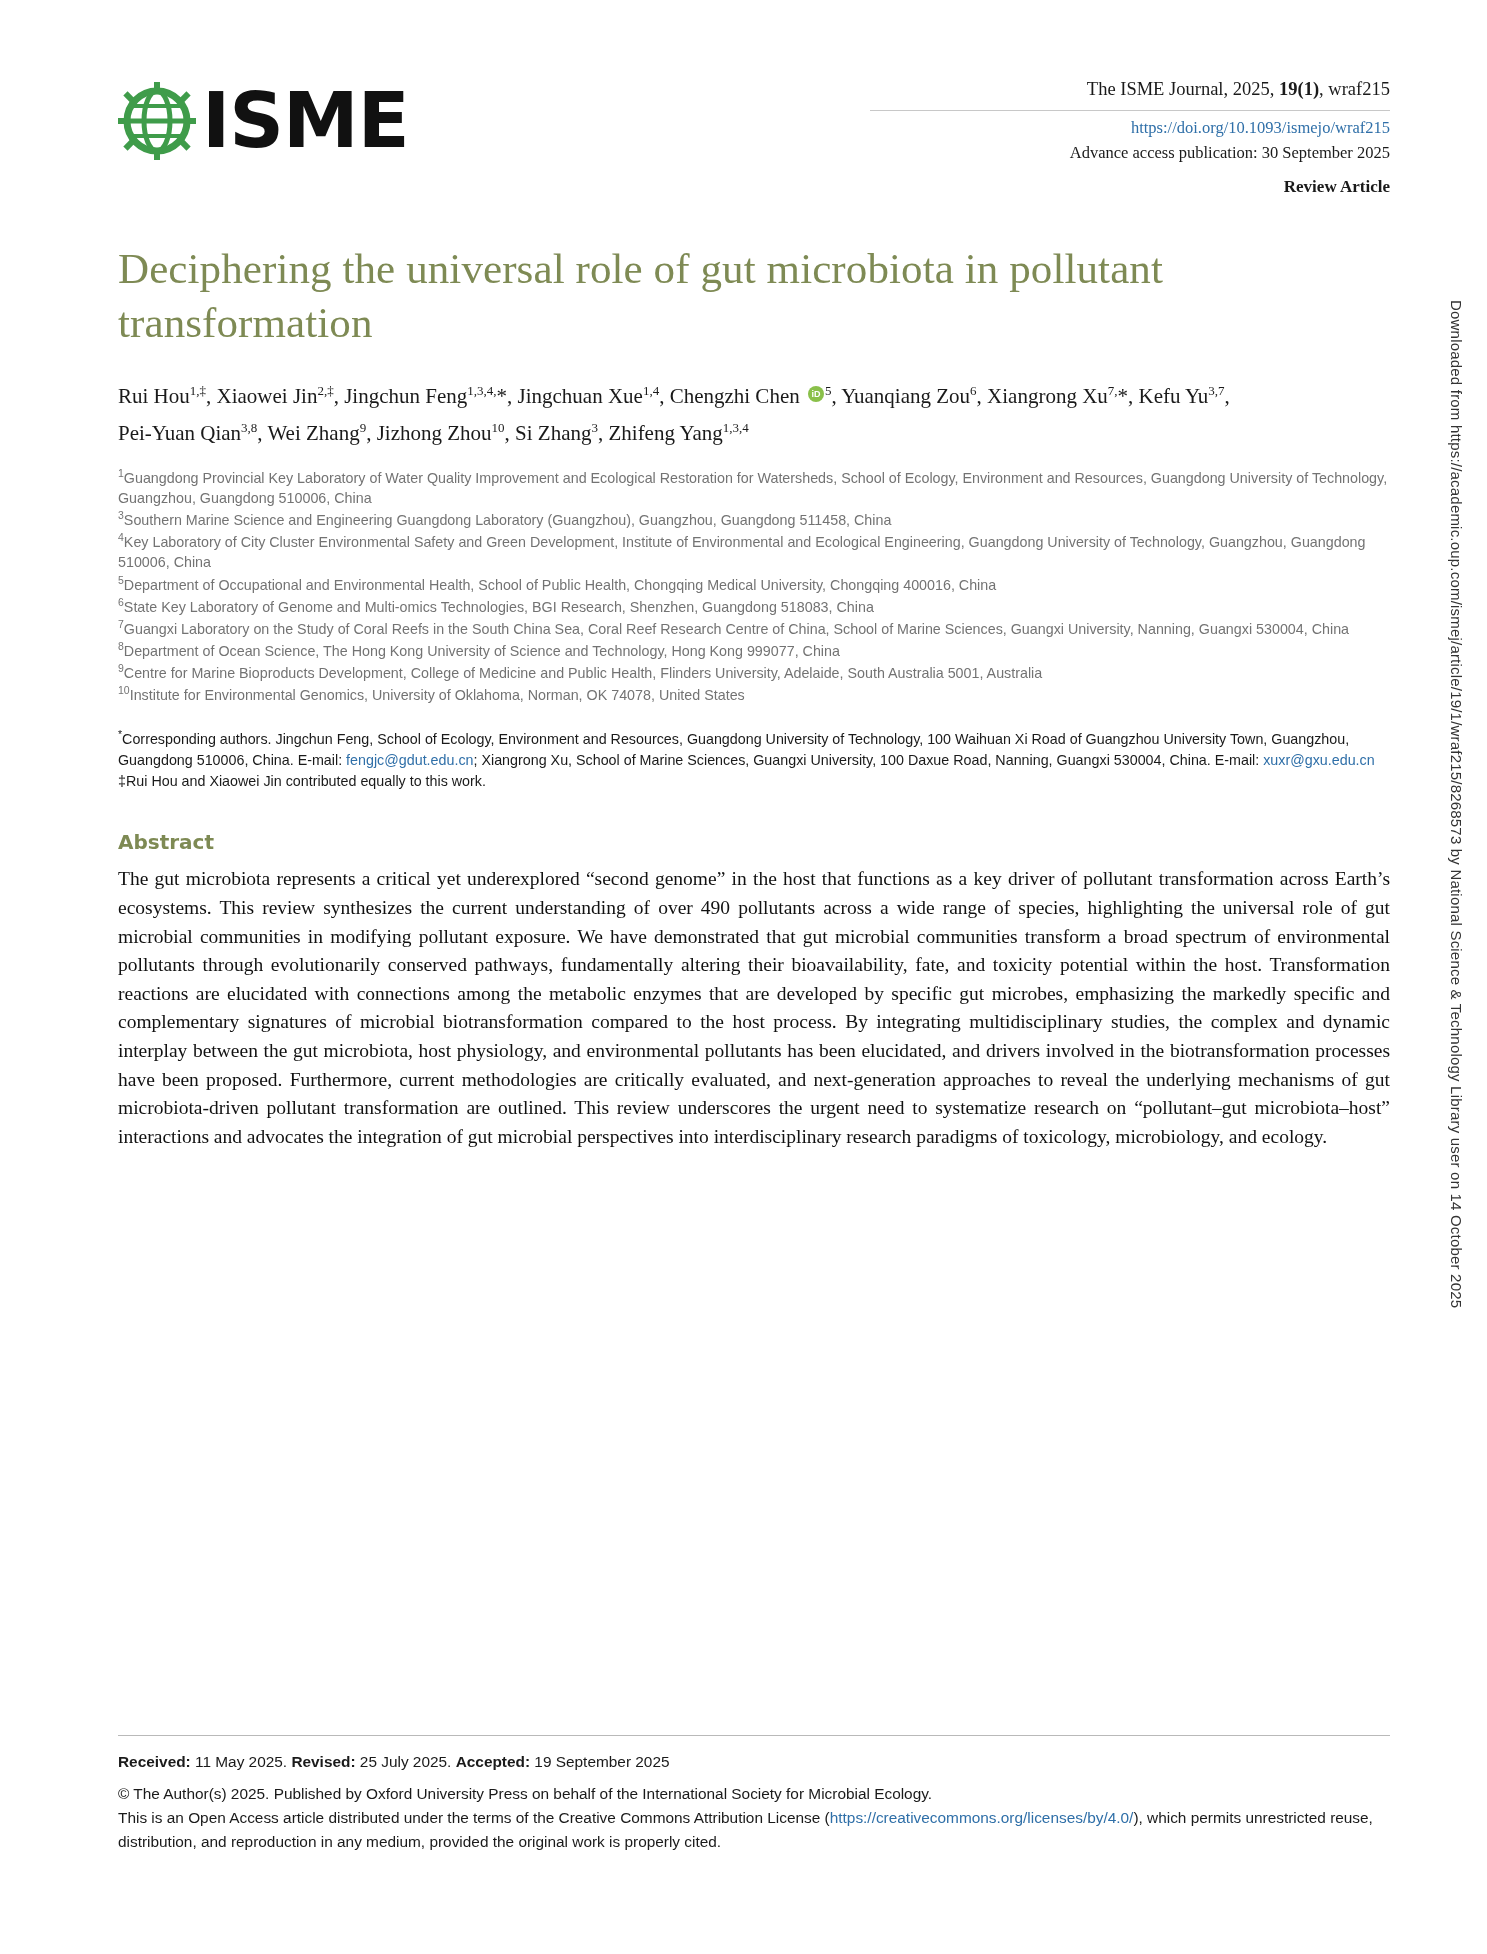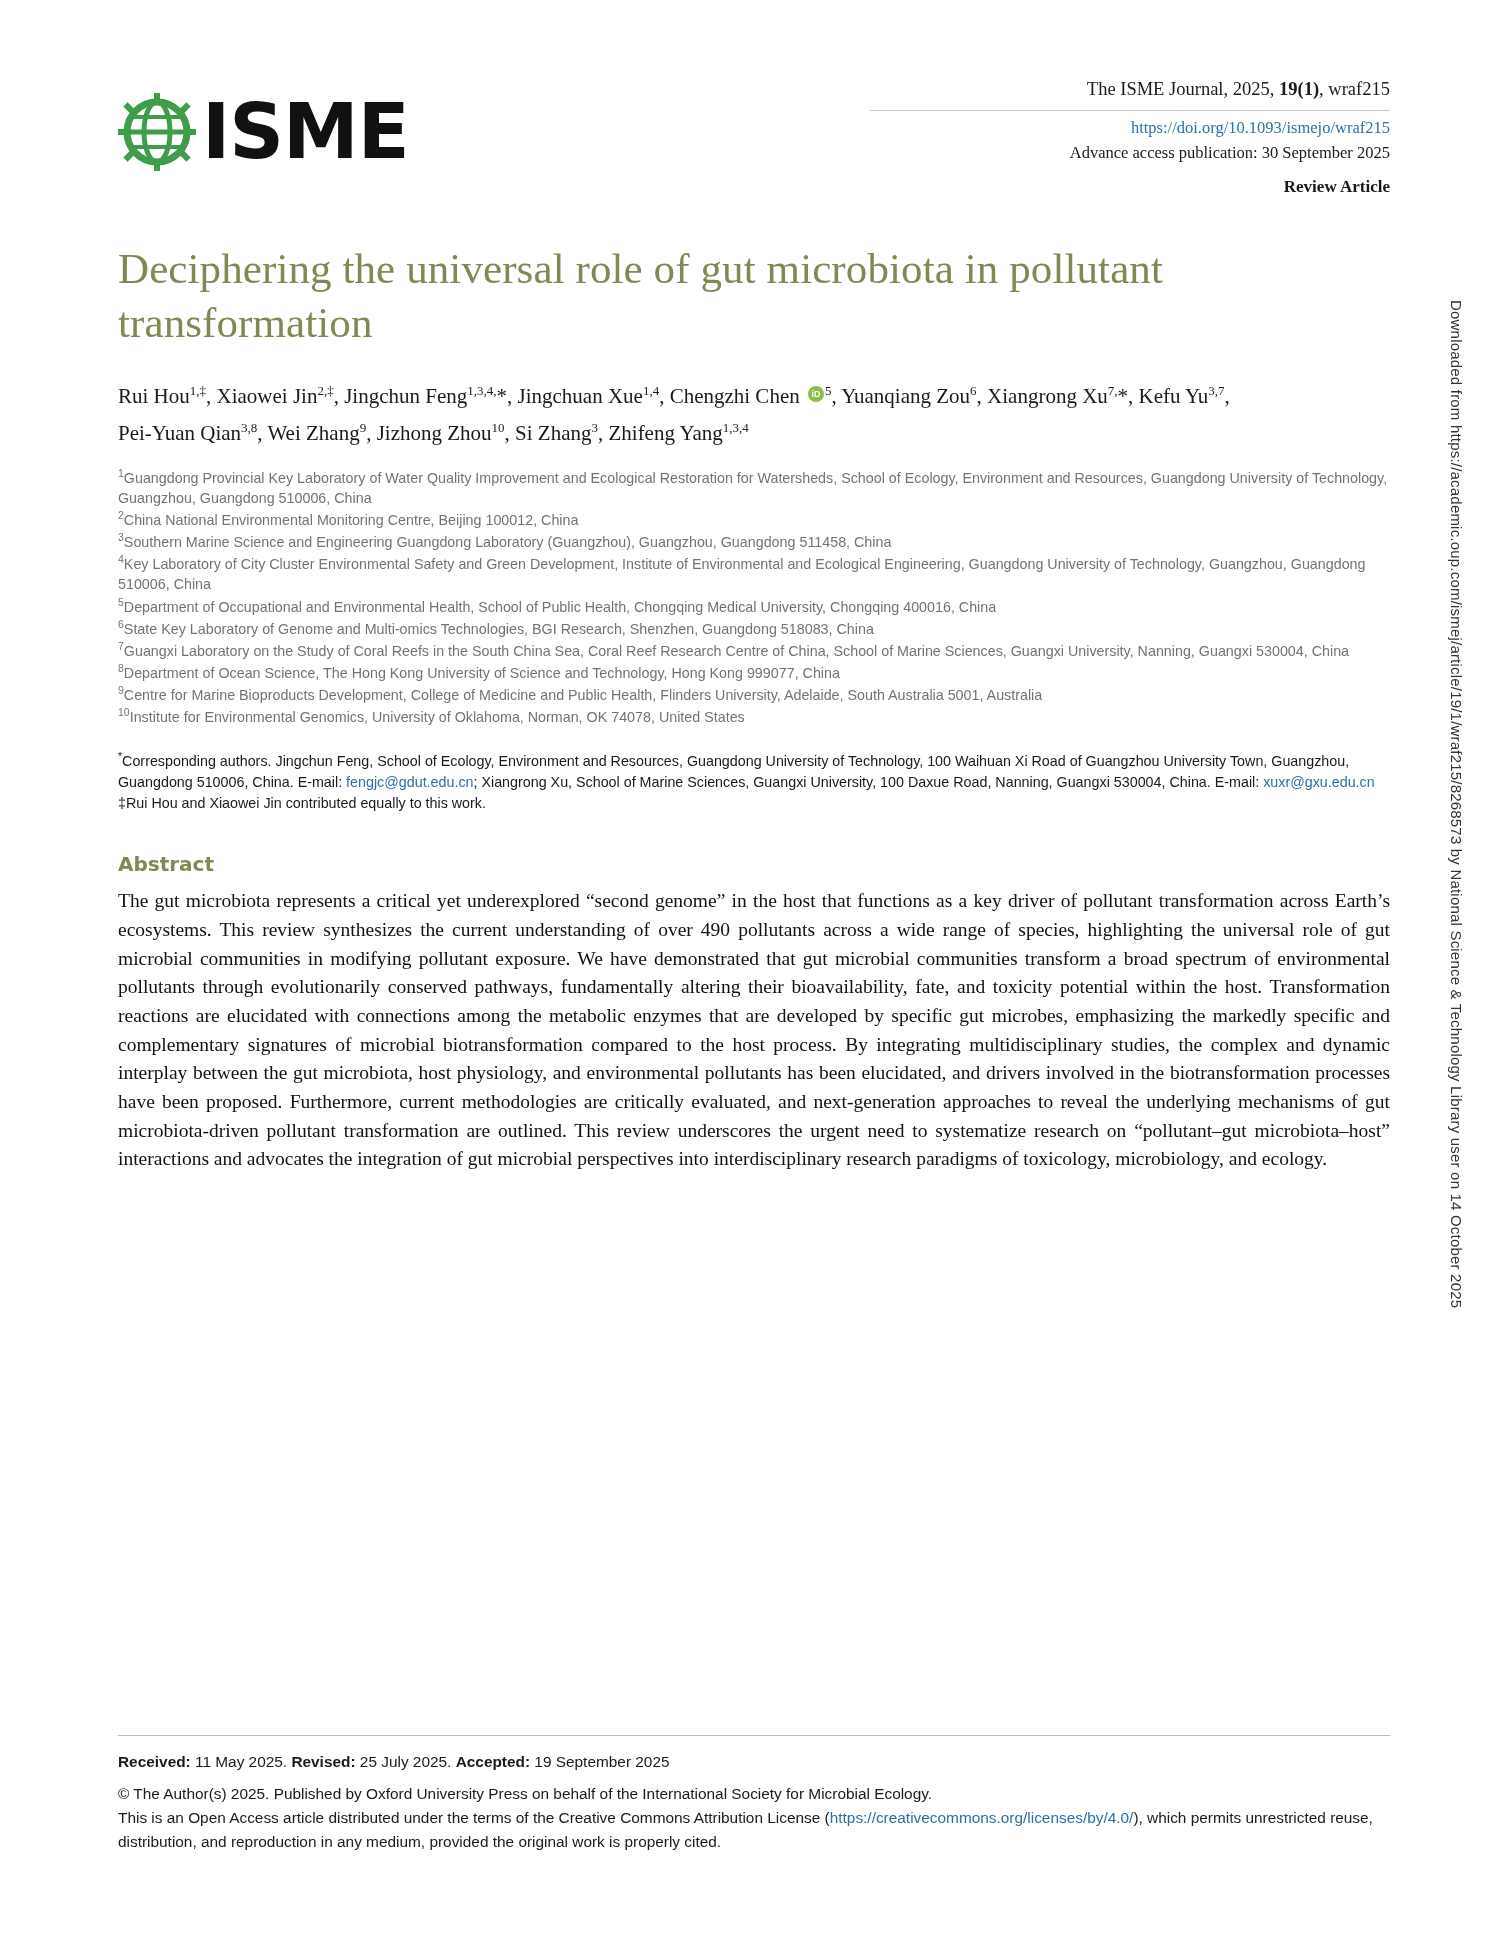--- a/index.html
+++ b/index.html
@@ -31,21 +31,21 @@
   
   .header {
     display: flex;
     align-items: flex-start;
     justify-content: space-between;
     height: 120px;
   }
   .logo-wrap {
     display: flex;
     align-items: flex-end;
-    margin-top: 33px;
+    margin-top: 22px;
   }
   .globe {
     width: 78px;
     height: 78px;
     position: relative;
     margin-right: 6px;
   }
   .globe svg { display: block; }
   .isme-text {
     font-family: "DejaVu Sans", sans-serif;
@@ -250,21 +250,20 @@
 
     <h1 class="title">Deciphering the universal role of gut microbiota in pollutant transformation</h1>
 
     <div class="authors">
       <div>Rui Hou<sup>1,‡</sup>, Xiaowei Jin<sup>2,‡</sup>, Jingchun Feng<sup>1,3,4,</sup>*, Jingchuan Xue<sup>1,4</sup>, Chengzhi Chen <span class="orcid"></span><sup>5</sup>, Yuanqiang Zou<sup>6</sup>, Xiangrong Xu<sup>7,</sup>*, Kefu Yu<sup>3,7</sup>,</div>
       <div>Pei-Yuan Qian<sup>3,8</sup>, Wei Zhang<sup>9</sup>, Jizhong Zhou<sup>10</sup>, Si Zhang<sup>3</sup>, Zhifeng Yang<sup>1,3,4</sup></div>
     </div>
 
     <div class="affils">
       <div><sup>1</sup>Guangdong Provincial Key Laboratory of Water Quality Improvement and Ecological Restoration for Watersheds, School of Ecology, Environment and Resources, Guangdong University of Technology, Guangzhou, Guangdong 510006, China</div>
-      <div><sup>2</sup>China National Environmental Monitoring Centre, Beijing 100012, China</div>
       <div><sup>3</sup>Southern Marine Science and Engineering Guangdong Laboratory (Guangzhou), Guangzhou, Guangdong 511458, China</div>
       <div><sup>4</sup>Key Laboratory of City Cluster Environmental Safety and Green Development, Institute of Environmental and Ecological Engineering, Guangdong University of Technology, Guangzhou, Guangdong 510006, China</div>
       <div><sup>5</sup>Department of Occupational and Environmental Health, School of Public Health, Chongqing Medical University, Chongqing 400016, China</div>
       <div><sup>6</sup>State Key Laboratory of Genome and Multi-omics Technologies, BGI Research, Shenzhen, Guangdong 518083, China</div>
       <div><sup>7</sup>Guangxi Laboratory on the Study of Coral Reefs in the South China Sea, Coral Reef Research Centre of China, School of Marine Sciences, Guangxi University, Nanning, Guangxi 530004, China</div>
       <div><sup>8</sup>Department of Ocean Science, The Hong Kong University of Science and Technology, Hong Kong 999077, China</div>
       <div><sup>9</sup>Centre for Marine Bioproducts Development, College of Medicine and Public Health, Flinders University, Adelaide, South Australia 5001, Australia</div>
       <div><sup>10</sup>Institute for Environmental Genomics, University of Oklahoma, Norman, OK 74078, United States</div>
     </div>
 

